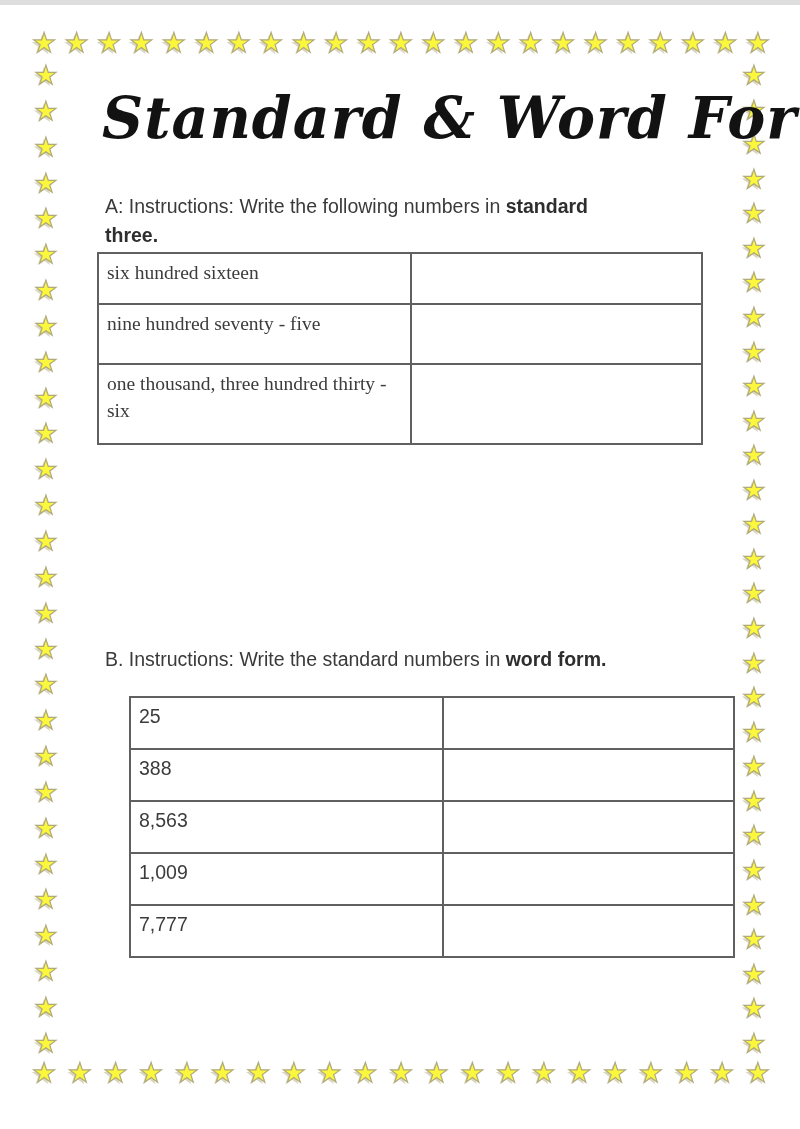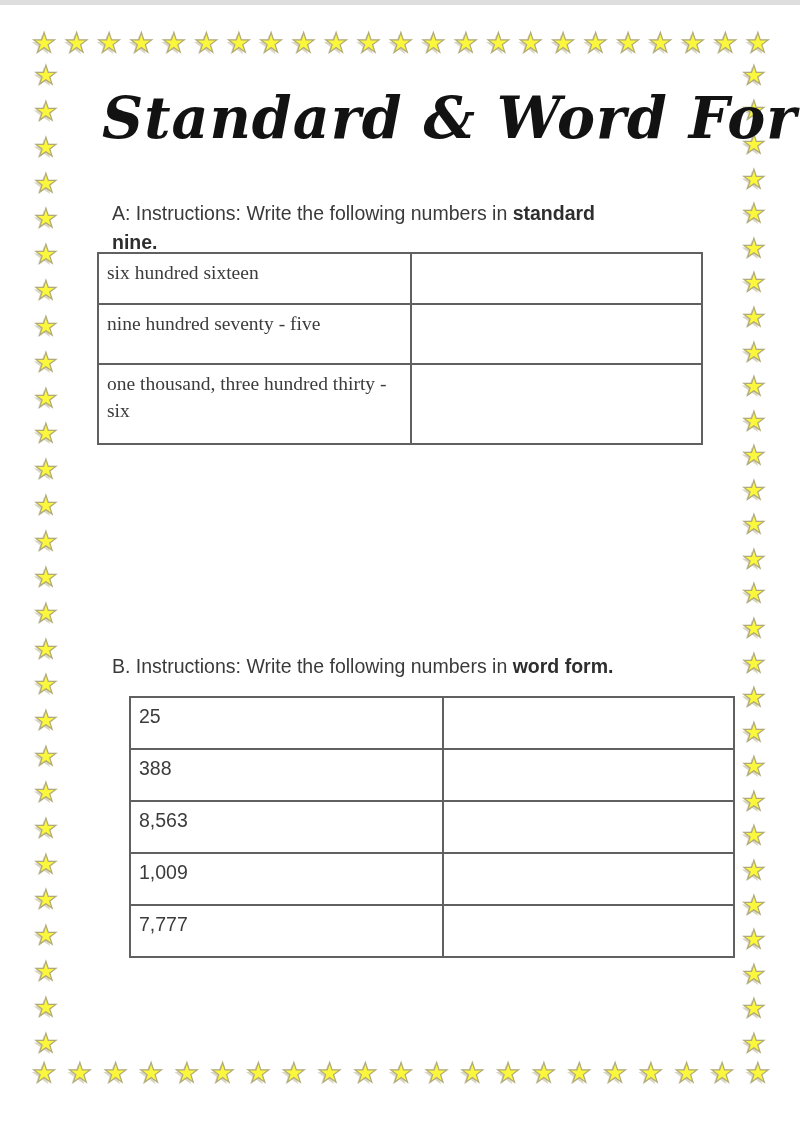--- a/index.html
+++ b/index.html
@@ -39,21 +39,21 @@
   
   .title{
     position:absolute;left:102px;top:84px;width:600px;
     font-family:"DejaVu Serif", serif;
     font-style:italic;font-weight:700;
     font-size:57px;letter-spacing:1px;
     color:#121212;margin:0;white-space:nowrap;
   }
   .instr{
     position:absolute;left:97px;width:600px;
-    font-size:19.5px;line-height:29px;color:#3a3a3a;margin:15px;
+    font-size:19.5px;line-height:29px;color:#3a3a3a;margin:8px;
   }
   .instr.a{top:184px;}
   .instr.b{top:637px;}
   .instr strong{font-weight:700;color:#2e2e2e;}
   table.wtable{
     position:absolute;left:97px;width:606px;
     border-collapse:collapse;table-layout:fixed;
   }
   table.wtable td{
     border:2px solid #606060;
@@ -183,40 +183,40 @@
       <span class="star">★</span>
       <span class="star">★</span>
       <span class="star">★</span>
       <span class="star">★</span>
       <span class="star">★</span>
       <span class="star">★</span>
     </div>
 
   <h1 class="title">Standard &amp; Word Form</h1>
 
-  <p class="instr a"><span>A: Instructions: Write the following numbers in </span><strong>standard</strong><br><strong>nine.</strong></p>
+  <p class="instr a"><span>A: Instructions: Write the following numbers in </span><strong>standard</strong><br><strong>three.</strong></p>
 
   <table class="wtable" id="tableA">
     <tbody>
       <tr>
         <td class="q">six hundred sixteen</td>
         <td class="a"></td>
       </tr>
       <tr>
         <td class="q">nine hundred seventy - five</td>
         <td class="a"></td>
       </tr>
       <tr>
         <td class="q">one thousand, three hundred thirty - six</td>
         <td class="a"></td>
       </tr>
     </tbody>
   </table>
 
-  <p class="instr b"><span>B. Instructions: Write the following numbers in </span><strong>word form.</strong></p>
+  <p class="instr b"><span>B. Instructions: Write the standard numbers in </span><strong>word form.</strong></p>
 
   <table class="wtable" id="tableB">
     <tbody>
       <tr>
         <td class="q">25</td>
         <td class="a"></td>
       </tr>
       <tr>
         <td class="q">388</td>
         <td class="a"></td>

